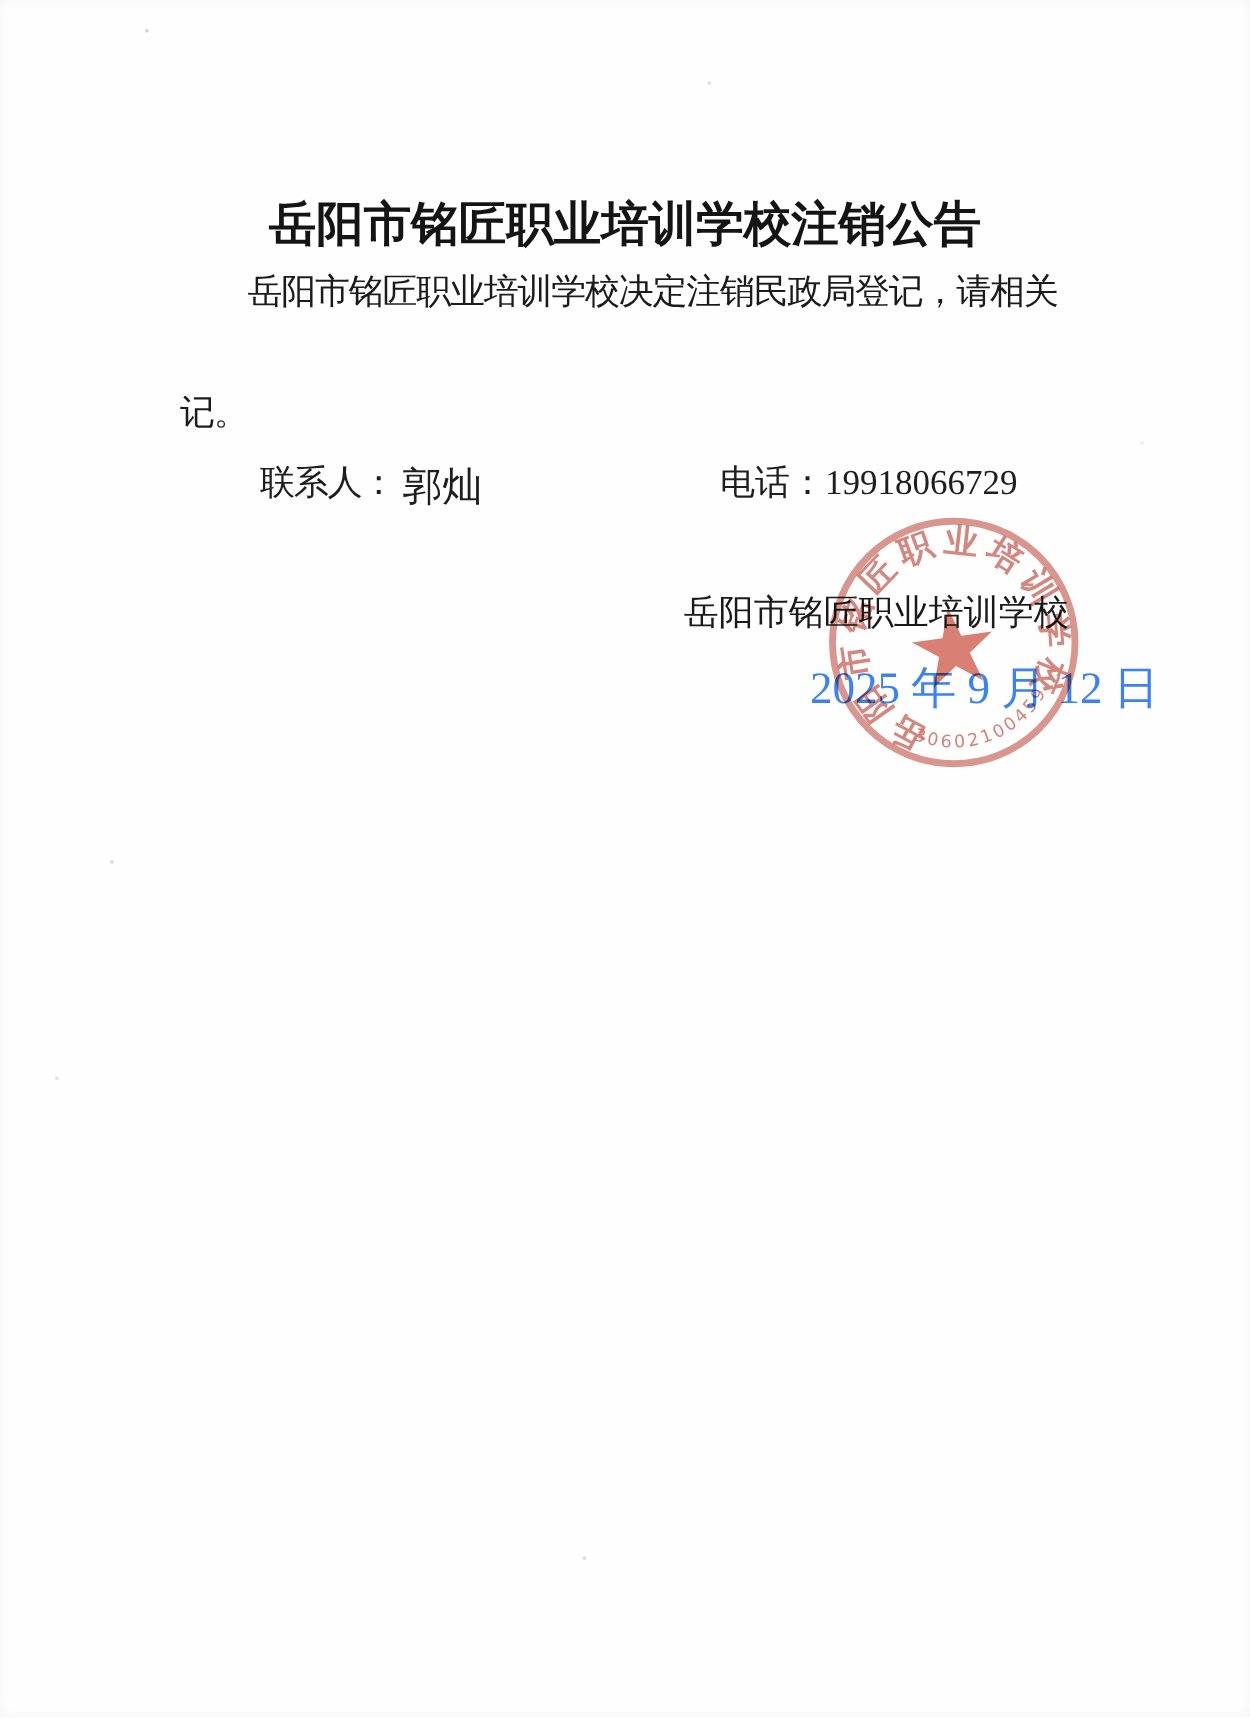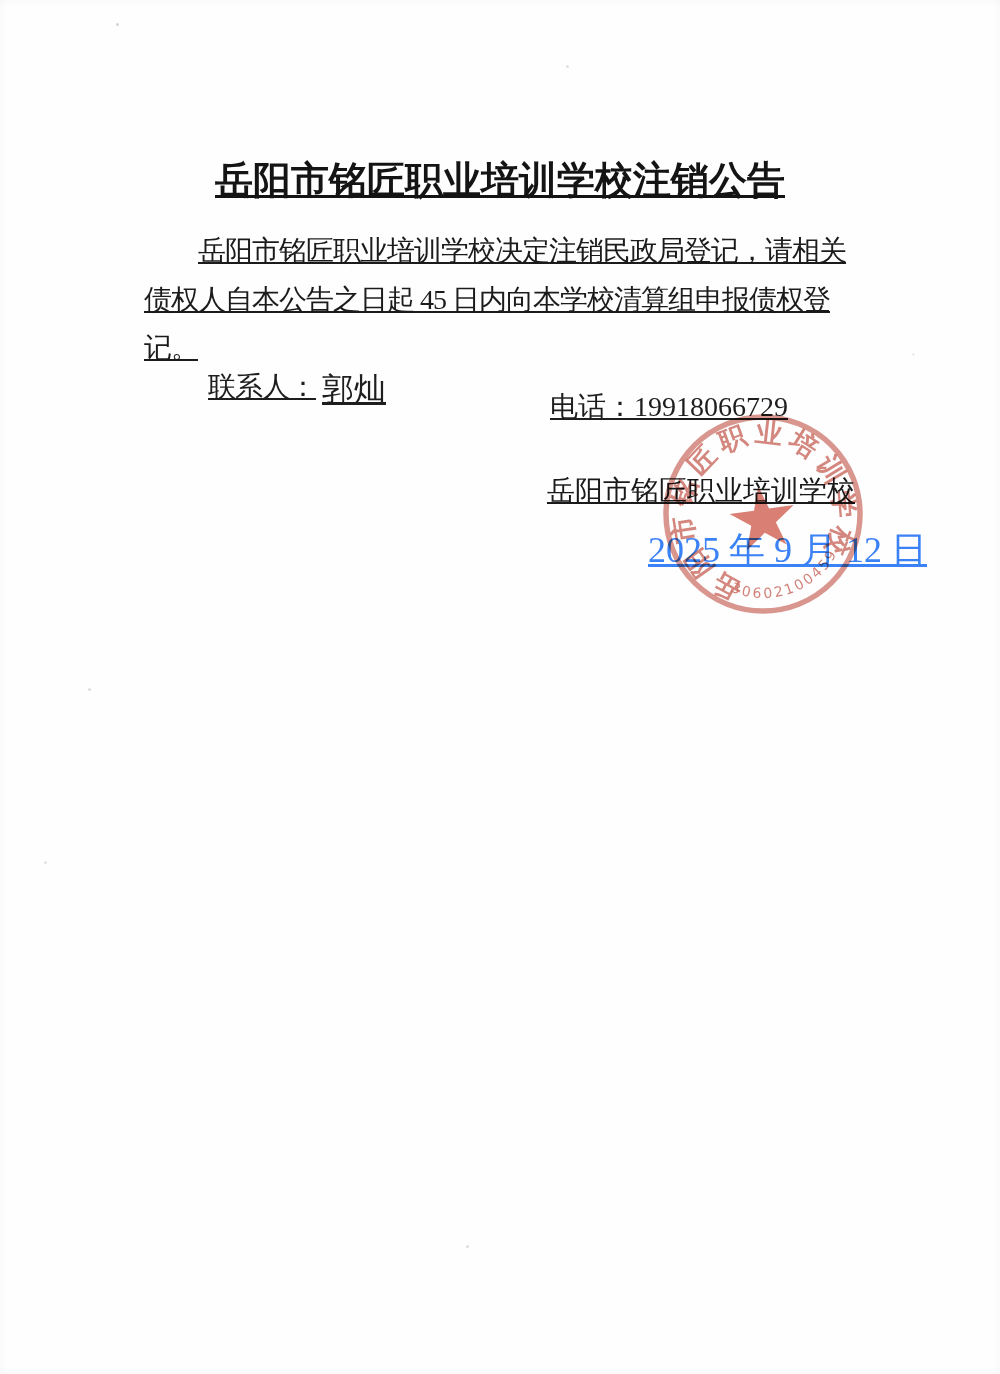--- a/index.html
+++ b/index.html
@@ -10,46 +10,45 @@
   .page {
     position: relative;
     width: 1000px;
     height: 1374px;
     background: #fefefe;
     overflow: hidden;
     font-family: "Liberation Serif", "DejaVu Serif", serif;
     color: #1e1e1e;
     box-shadow: inset 0 0 10px rgba(0,0,0,0.04);
   }
-  .abs { position: absolute; line-height: 1; white-space: pre; text-decoration: underline; }
+  .abs { position: absolute; line-height: 1; white-space: pre; }
 
   .title {
     top: 161px;
     left: 0;
     width: 1000px;
     text-align: center;
     font-size: 38px;
     font-weight: bold;
     color: #141414;
     letter-spacing: 0px;
     margin: 0;
   }
   .body-line {
     font-size: 28px;
     letter-spacing: -1px;
     color: #1b1b1b;
-    margin-top: 17px;
   }
   .bl1 { top: 220px; left: 198px; }
   .bl2 { top: 269px; left: 144px; }
   .bl3 { top: 317px; left: 144px; }
 
   .contact-label { top: 373px; left: 198px; font-size: 28px; letter-spacing: -1px; margin-left: 10px; }
   .contact-name  { top: 373px; left: 322px; font-size: 32px; }
-  .contact-phone { top: 373px; left: 550px; font-size: 28px; margin-top: 20px; }
+  .contact-phone { top: 373px; left: 576px; font-size: 28px; }
 
   .signature-org  { top: 477px; left: 547px; font-size: 28px; color: #1a1a1a; }
   .signature-date { top: 532px; left: 648px; font-size: 36px; color: #3b82f6; }
 
   .seal {
     position: absolute;
     left: 648px;
     top: 399px;
     width: 230px;
     height: 230px;
@@ -79,21 +78,20 @@
 </head>
 <body>
 
 <div class="page">
 
   <div class="speckles"></div>
 
   <h1 class="abs title">岳阳市铭匠职业培训学校注销公告</h1>
 
   <div class="abs body-line bl1">岳阳市铭匠职业培训学校决定注销民政局登记，请相关</div>
-  <div class="abs body-line bl2">债权人自本公告之日起 45 日内向本学校清算组申报债权登</div>
   <div class="abs body-line bl3">记。</div>
 
   <span class="abs contact-label">联系人：</span>
   <span class="abs contact-name">郭灿</span>
   <span class="abs contact-phone"><span>电话：</span><span>19918066729</span></span>
 
   <div class="abs signature-org">岳阳市铭匠职业培训学校</div>
   <div class="abs signature-date">2025 年 9 月 12 日</div>
 
   <svg class="seal" viewBox="0 0 230 230" xmlns="http://www.w3.org/2000/svg">

